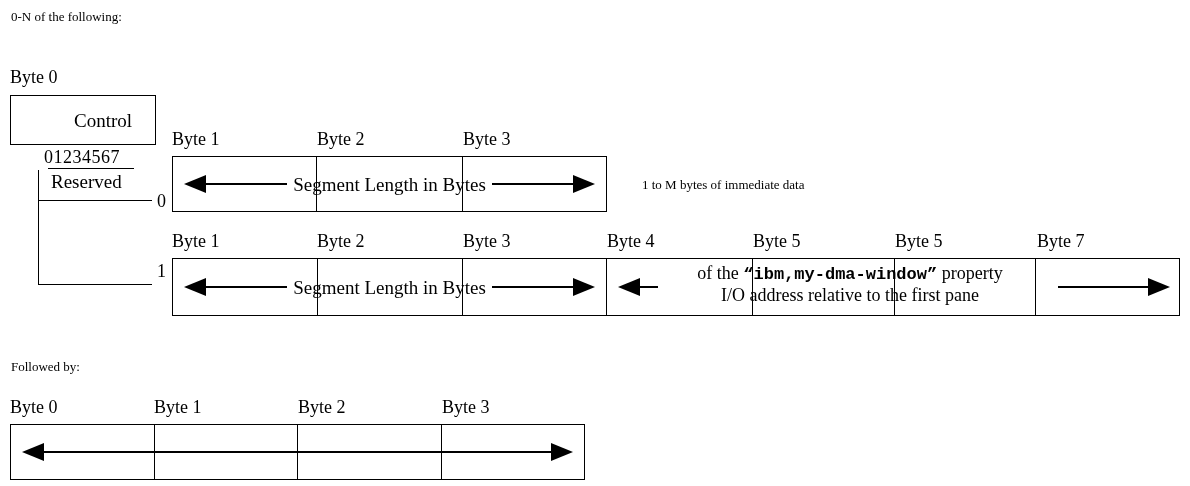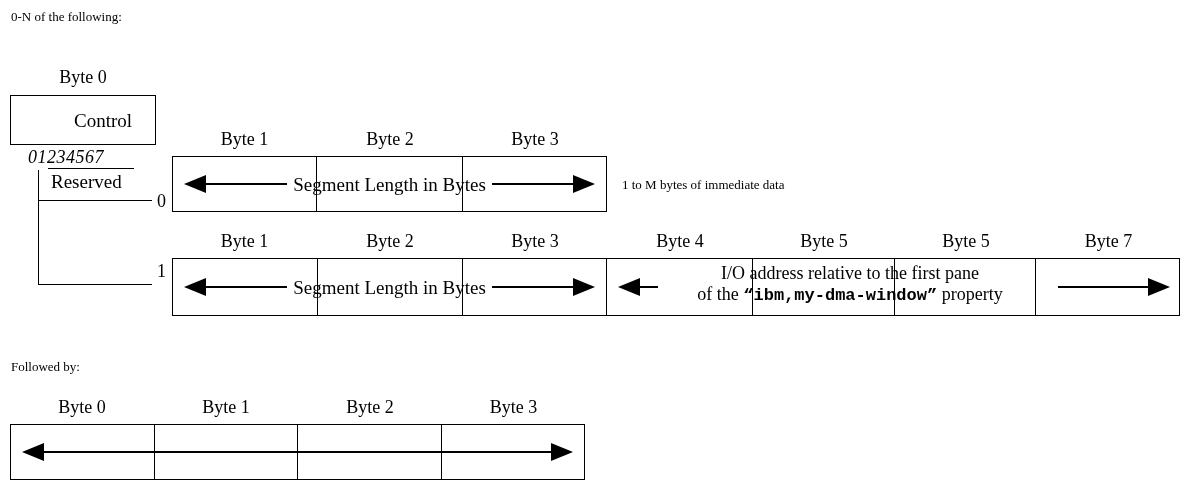--- a/index.html
+++ b/index.html
@@ -19,21 +19,21 @@
 
   .section-label {
     font-size: 13px;
     line-height: 1;
     white-space: nowrap;
   }
 
   .byte-label {
     font-size: 18px;
     line-height: 1;
-    text-align: center;
+    text-align: left;
     white-space: nowrap;
   }
 
   .row-index {
     font-size: 18px;
     line-height: 1;
     white-space: nowrap;
   }
 
   
@@ -131,21 +131,21 @@
 <body>
 
 <div class="abs section-label" style="left:11px; top:10px;">0-N of the following:</div>
 
 <div class="abs byte-label" style="left:10px; top:68px; width:146px;">Byte 0</div>
 
 <div class="abs box" style="left:10px; top:95px; width:146px; height:50px;padding-left:40px;">
   <div class="control-text" style="margin-top:15px;">Control</div>
 </div>
 
-<div class="abs bits" style="left:28px; top:148px;font-style:italic;">01234567</div>
+<div class="abs bits" style="left:44px; top:148px;">01234567</div>
 
 <div class="abs hline" style="left:48px; top:168px; width:86px;"></div>
 
 <div class="abs reserved-text" style="left:51px; top:172px;">Reserved</div>
 
 <div class="abs vline" style="left:38px; top:170px; height:31px;"></div>
 <div class="abs hline" style="left:38px; top:200px; width:114px;"></div>
 
 <div class="abs vline" style="left:38px; top:200px; height:85px;"></div>
 <div class="abs hline" style="left:38px; top:284px; width:114px;"></div>
@@ -163,21 +163,21 @@
 </div>
 
 <div class="span-overlay" style="left:184px; top:156px; width:411px; height:56px;">
   <div class="arrow-left"></div>
   <div class="span-line"></div>
   <div class="span-text">Segment Length in Bytes</div>
   <div class="span-line"></div>
   <div class="arrow-right"></div>
 </div>
 
-<div class="abs section-label" style="left:622px; top:178px;">1 to M bytes of immediate data</div>
+<div class="abs section-label" style="left:642px; top:178px;">1 to M bytes of immediate data</div>
 
 <div class="abs byte-label" style="left:172px; top:232px; width:145px;">Byte 1</div>
 <div class="abs byte-label" style="left:317px; top:232px; width:146px;">Byte 2</div>
 <div class="abs byte-label" style="left:463px; top:232px; width:144px;">Byte 3</div>
 <div class="abs byte-label" style="left:607px; top:232px; width:146px;">Byte 4</div>
 <div class="abs byte-label" style="left:753px; top:232px; width:142px;">Byte 5</div>
 <div class="abs byte-label" style="left:895px; top:232px; width:142px;">Byte 5</div>
 <div class="abs byte-label" style="left:1037px; top:232px; width:143px;">Byte 7</div>
 
 <div class="abs row-index" style="left:157px; top:262px;">1</div>
@@ -202,22 +202,22 @@
 
 <div class="span-overlay" style="left:618px; top:258px; width:552px; height:58px;">
   <div class="arrow-left"></div>
   <div class="span-line" style="max-width:18px;"></div>
   <div class="span-text" style="flex:1 1 auto;">&nbsp;</div>
   <div class="span-line" style="max-width:90px;"></div>
   <div class="arrow-right"></div>
 </div>
 
 <div class="io-text-block" style="left:640px; top:263px; width:420px;">
+  <div><span>of the </span><span class="mono-bold">“ibm,my-dma-window”</span><span> property</span></div>
   <div>I/O address relative to the first pane</div>
-  <div><span>of the </span><span class="mono-bold">“ibm,my-dma-window”</span><span> property</span></div>
 </div>
 
 <div class="abs section-label" style="left:11px; top:360px;text-align:right;">Followed by:</div>
 
 <div class="abs byte-label" style="left:10px; top:398px; width:144px;">Byte 0</div>
 <div class="abs byte-label" style="left:154px; top:398px; width:144px;">Byte 1</div>
 <div class="abs byte-label" style="left:298px; top:398px; width:144px;">Byte 2</div>
 <div class="abs byte-label" style="left:442px; top:398px; width:143px;">Byte 3</div>
 
 <div class="abs cellgrid" style="left:10px; top:424px; width:575px; height:56px;">

